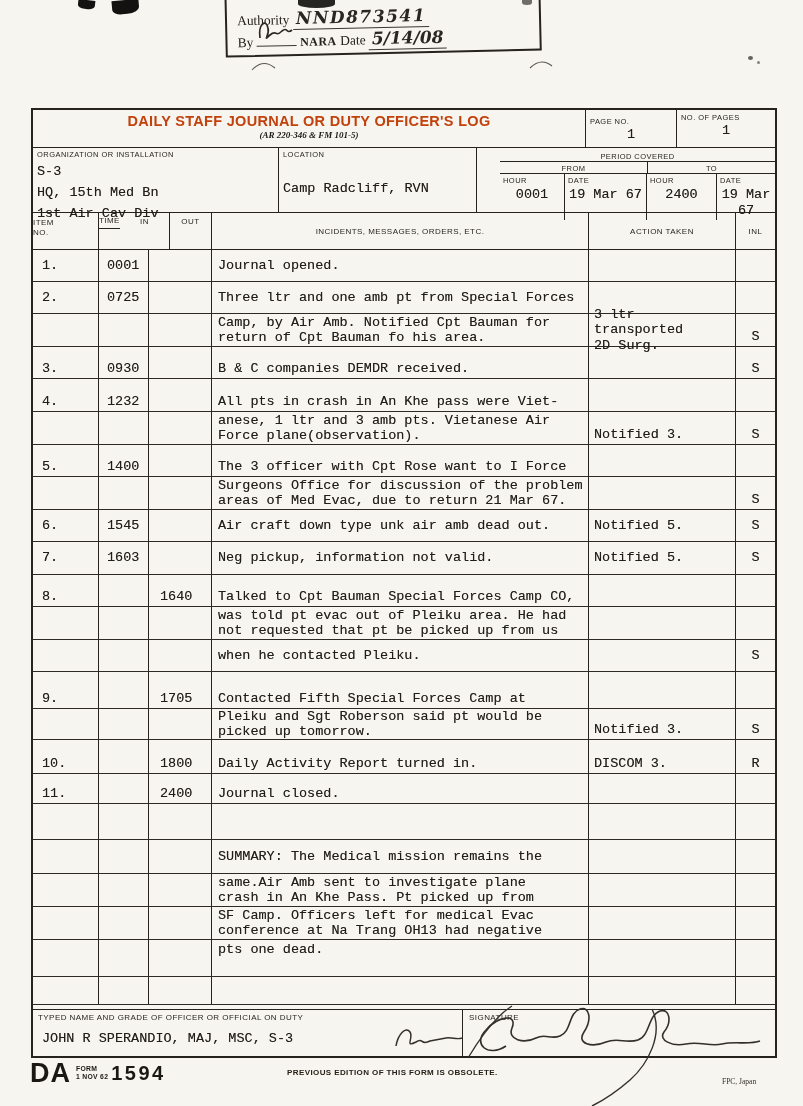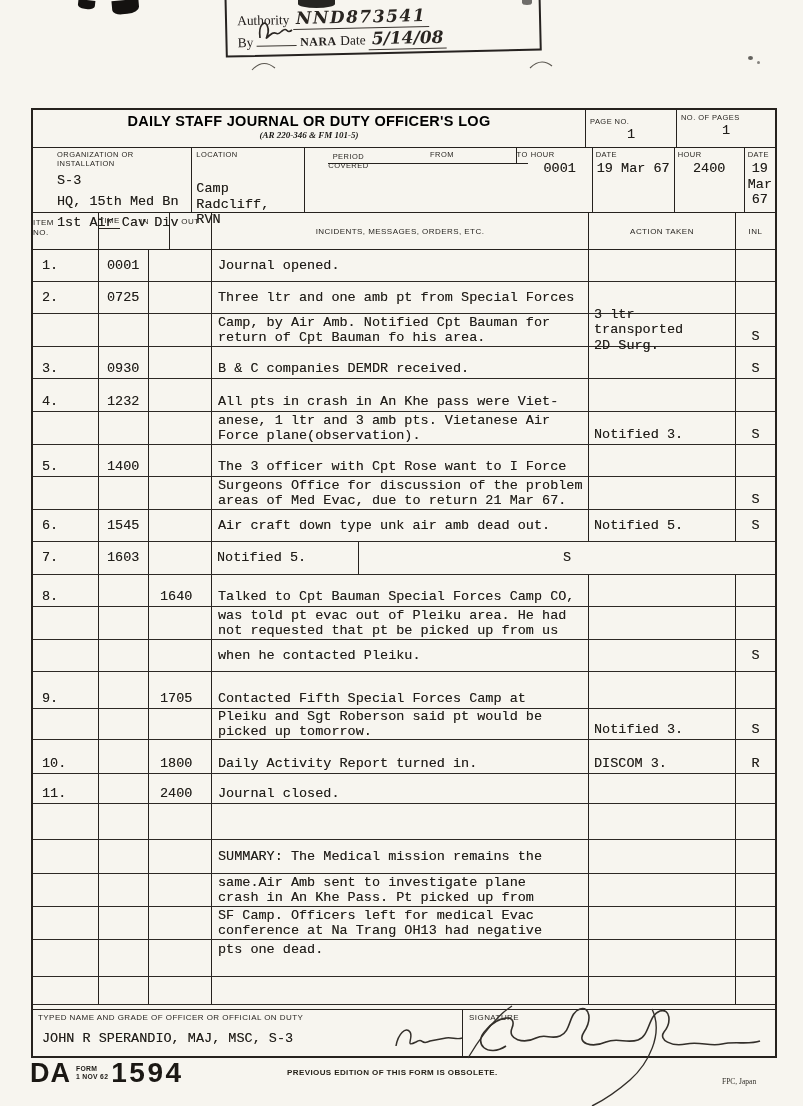--- a/index.html
+++ b/index.html
@@ -19,29 +19,29 @@
                  font-size:13.5px;color:#262220;}
   .u{border-bottom:1.6px solid #3a3530;padding:0 3px 1px 3px;}
   
   .tbl{position:absolute;left:31px;top:108px;width:746px;height:950px;border:2px solid #26221e;
        box-sizing:border-box;display:flex;flex-direction:column;}
   .tbl *{box-sizing:border-box;}
   .hline{border-bottom:1.4px solid #26221e;}
   .vline{border-right:1.2px solid #26221e;}
   .t-head{height:38px;display:flex;}
   .cell-title{width:553px;text-align:center;padding-top:3px;}
-  .t-title{font-weight:700;font-size:14.5px;letter-spacing:.3px;color:#000000;}
+  .t-title{font-weight:700;font-size:14.5px;letter-spacing:.3px;color:#c2410c;}
   .t-sub{font-family:"Liberation Serif",serif;font-style:italic;font-weight:700;font-size:9px;margin-top:1px;}
   .cell-pageno{width:91px;padding:7px 4px;display:flex;flex-direction:column;}
   .cell-pages{flex:1;padding:3px 4px;display:flex;flex-direction:column;}
   .pg-val{text-align:center;margin-top:1px;}
   .t-info{height:65px;display:flex;}
-  .cell-org{width:246px;padding:2px 4px;margin-left:20px;}
+  .cell-org{width:246px;padding:2px 4px;}
   .cell-loc{width:198px;padding:2px 4px;}
-  .cell-period{flex:1;display:flex;margin-left:23px;}
+  .cell-period{flex:1;display:flex;flex-direction:column;margin-left:23px;}
   .p-cap{height:16px;text-align:center;padding-top:4px;}
   .p-fromto{height:16px;display:flex;}
   .p-from{width:148px;text-align:center;padding-top:2px;}
   .p-to{flex:1;text-align:center;padding-top:2px;}
   .p-vals{flex:1;display:flex;}
   .p-cell{padding:2px 3px;display:flex;flex-direction:column;}
   .p-cell .typed{margin-top:2px;text-align:center;}
   .ph1{width:65px;} .pd1{width:82px;} .ph2{width:70px;} .pd2{flex:1;}
   .t-cols{height:37px;display:flex;font-size:8px;}
   .col-item{width:66px;text-align:left;padding-top:5px;line-height:10px;}
@@ -67,21 +67,21 @@
   .gapstrip{height:4px;}
   
   .t-sign{flex:1;display:flex;border-top:1.6px solid #26221e;}
   .cell-typedname{width:430px;padding:3px 5px;}
   .cell-sig{flex:1;padding:3px 6px;}
   .name-val{margin-top:9px;margin-left:4px;}
   
   .da-block{position:absolute;left:30px;top:1058px;display:flex;align-items:flex-start;color:#1b1814;}
   .da-big{font-size:27px;font-weight:800;letter-spacing:1px;line-height:30px;}
   .da-stack{font-size:6.8px;font-weight:700;line-height:7.5px;margin:7px 3px 0 5px;letter-spacing:.3px;}
-  .da-num{font-size:28px;font-weight:800;letter-spacing:2.5px;line-height:30px;}
+  .da-num{font-size:20px;font-weight:800;letter-spacing:2.5px;line-height:30px;}
   .obsolete{position:absolute;left:287px;top:1068px;font-size:8px;font-weight:700;letter-spacing:.4px;color:#252118;}
   .fpc{position:absolute;left:722px;top:1077px;font-family:"Liberation Serif",serif;font-size:7.5px;color:#33302a;}
   svg.ink{position:absolute;left:0;top:0;pointer-events:none;}
 </style>
 </head>
 <body>
 
 <div class="page">
 
   <div class="blob" style="left:78px;top:0;width:17px;height:9px;transform:rotate(6deg);border-radius:0 0 40% 40%;"></div>
@@ -249,20 +249,21 @@
           <div class="c-in typed va-c"><span>1545</span></div>
           <div class="c-out typed va-c"></div>
           <div class="c-msg typed va-c"><span>Air craft down type unk air amb dead out.</span></div>
           <div class="c-act typed va-c"><span>Notified 5.</span></div>
           <div class="c-inl typed va-c"><span>S</span></div>
         </div>
         <div class="brow" style="height: 33px;">
           <div class="c-item typed va-c"><span>7.</span></div>
           <div class="c-in typed va-c"><span>1603</span></div>
           <div class="c-out typed va-c"></div>
+          <div class="c-msg typed va-c"><span>Neg pickup, information not valid.</span></div>
           <div class="c-act typed va-c"><span>Notified 5.</span></div>
           <div class="c-inl typed va-c"><span>S</span></div>
         </div>
         <div class="brow" style="height: 32px;">
           <div class="c-item typed va-b"><span>8.</span></div>
           <div class="c-in typed va-b"></div>
           <div class="c-out typed va-b"><span>1640</span></div>
           <div class="c-msg typed va-b"><span>Talked to Cpt Bauman Special Forces Camp CO,</span></div>
           <div class="c-act typed va-b"></div>
           <div class="c-inl typed va-b"></div>

